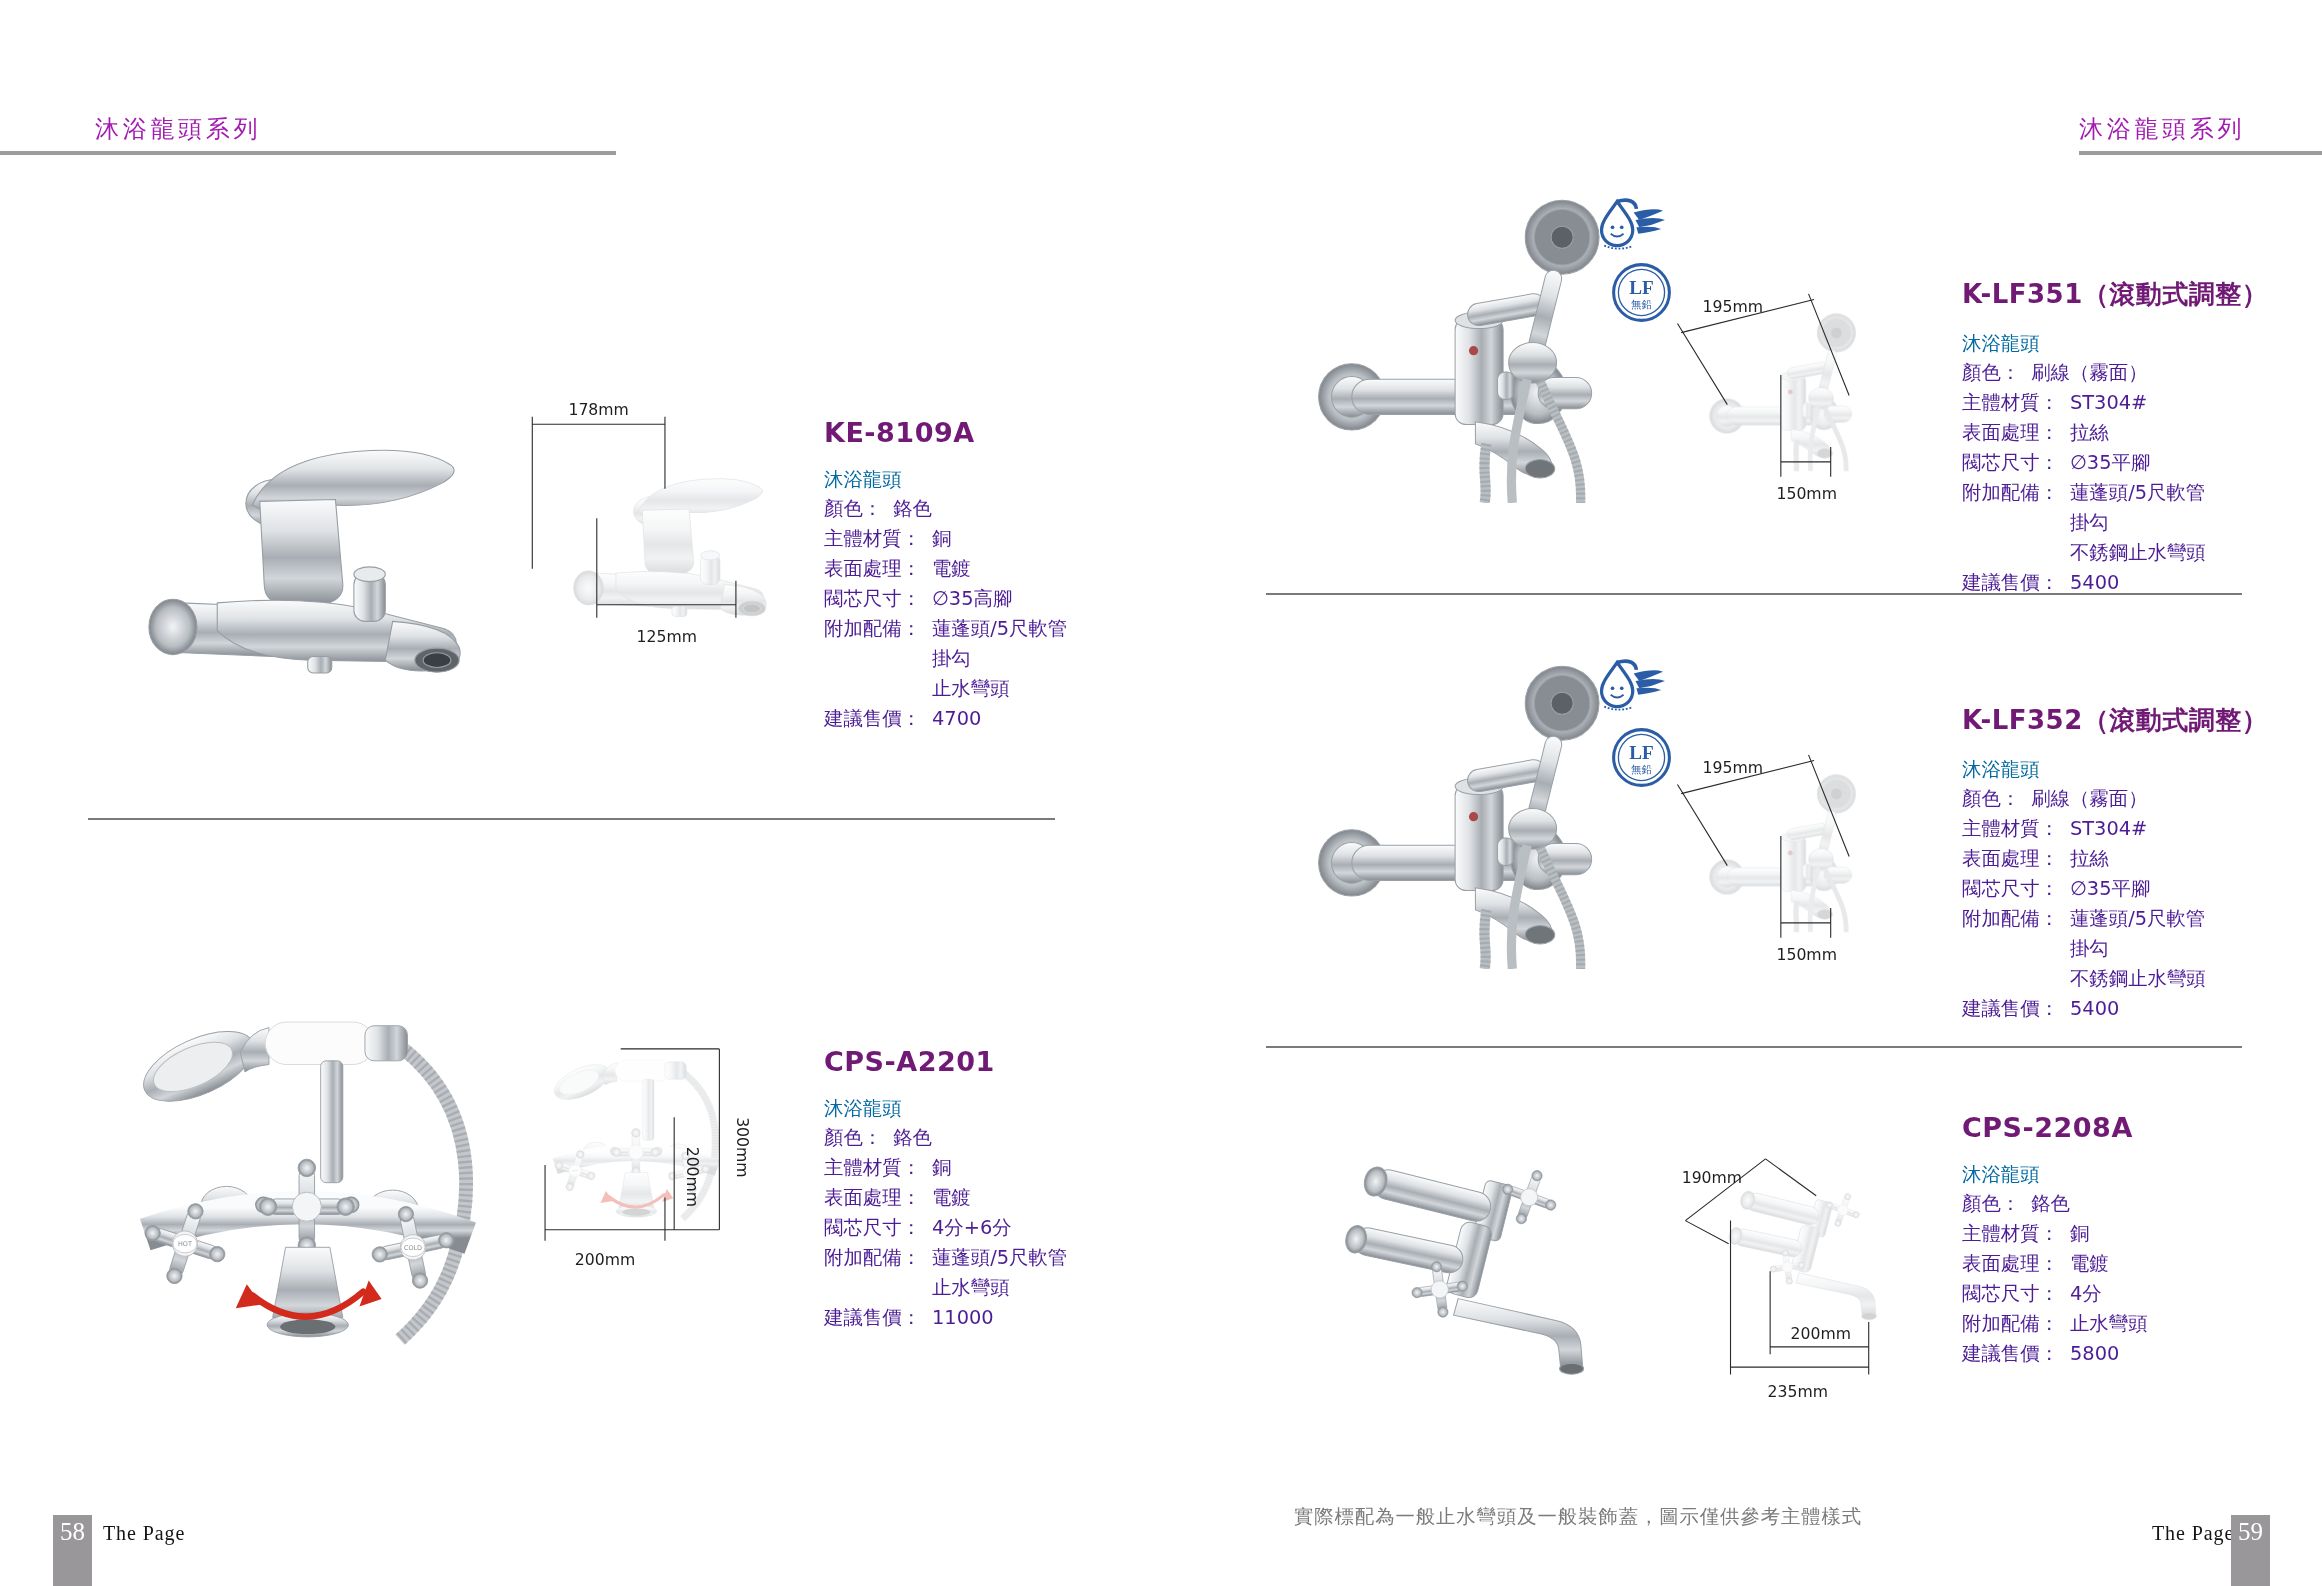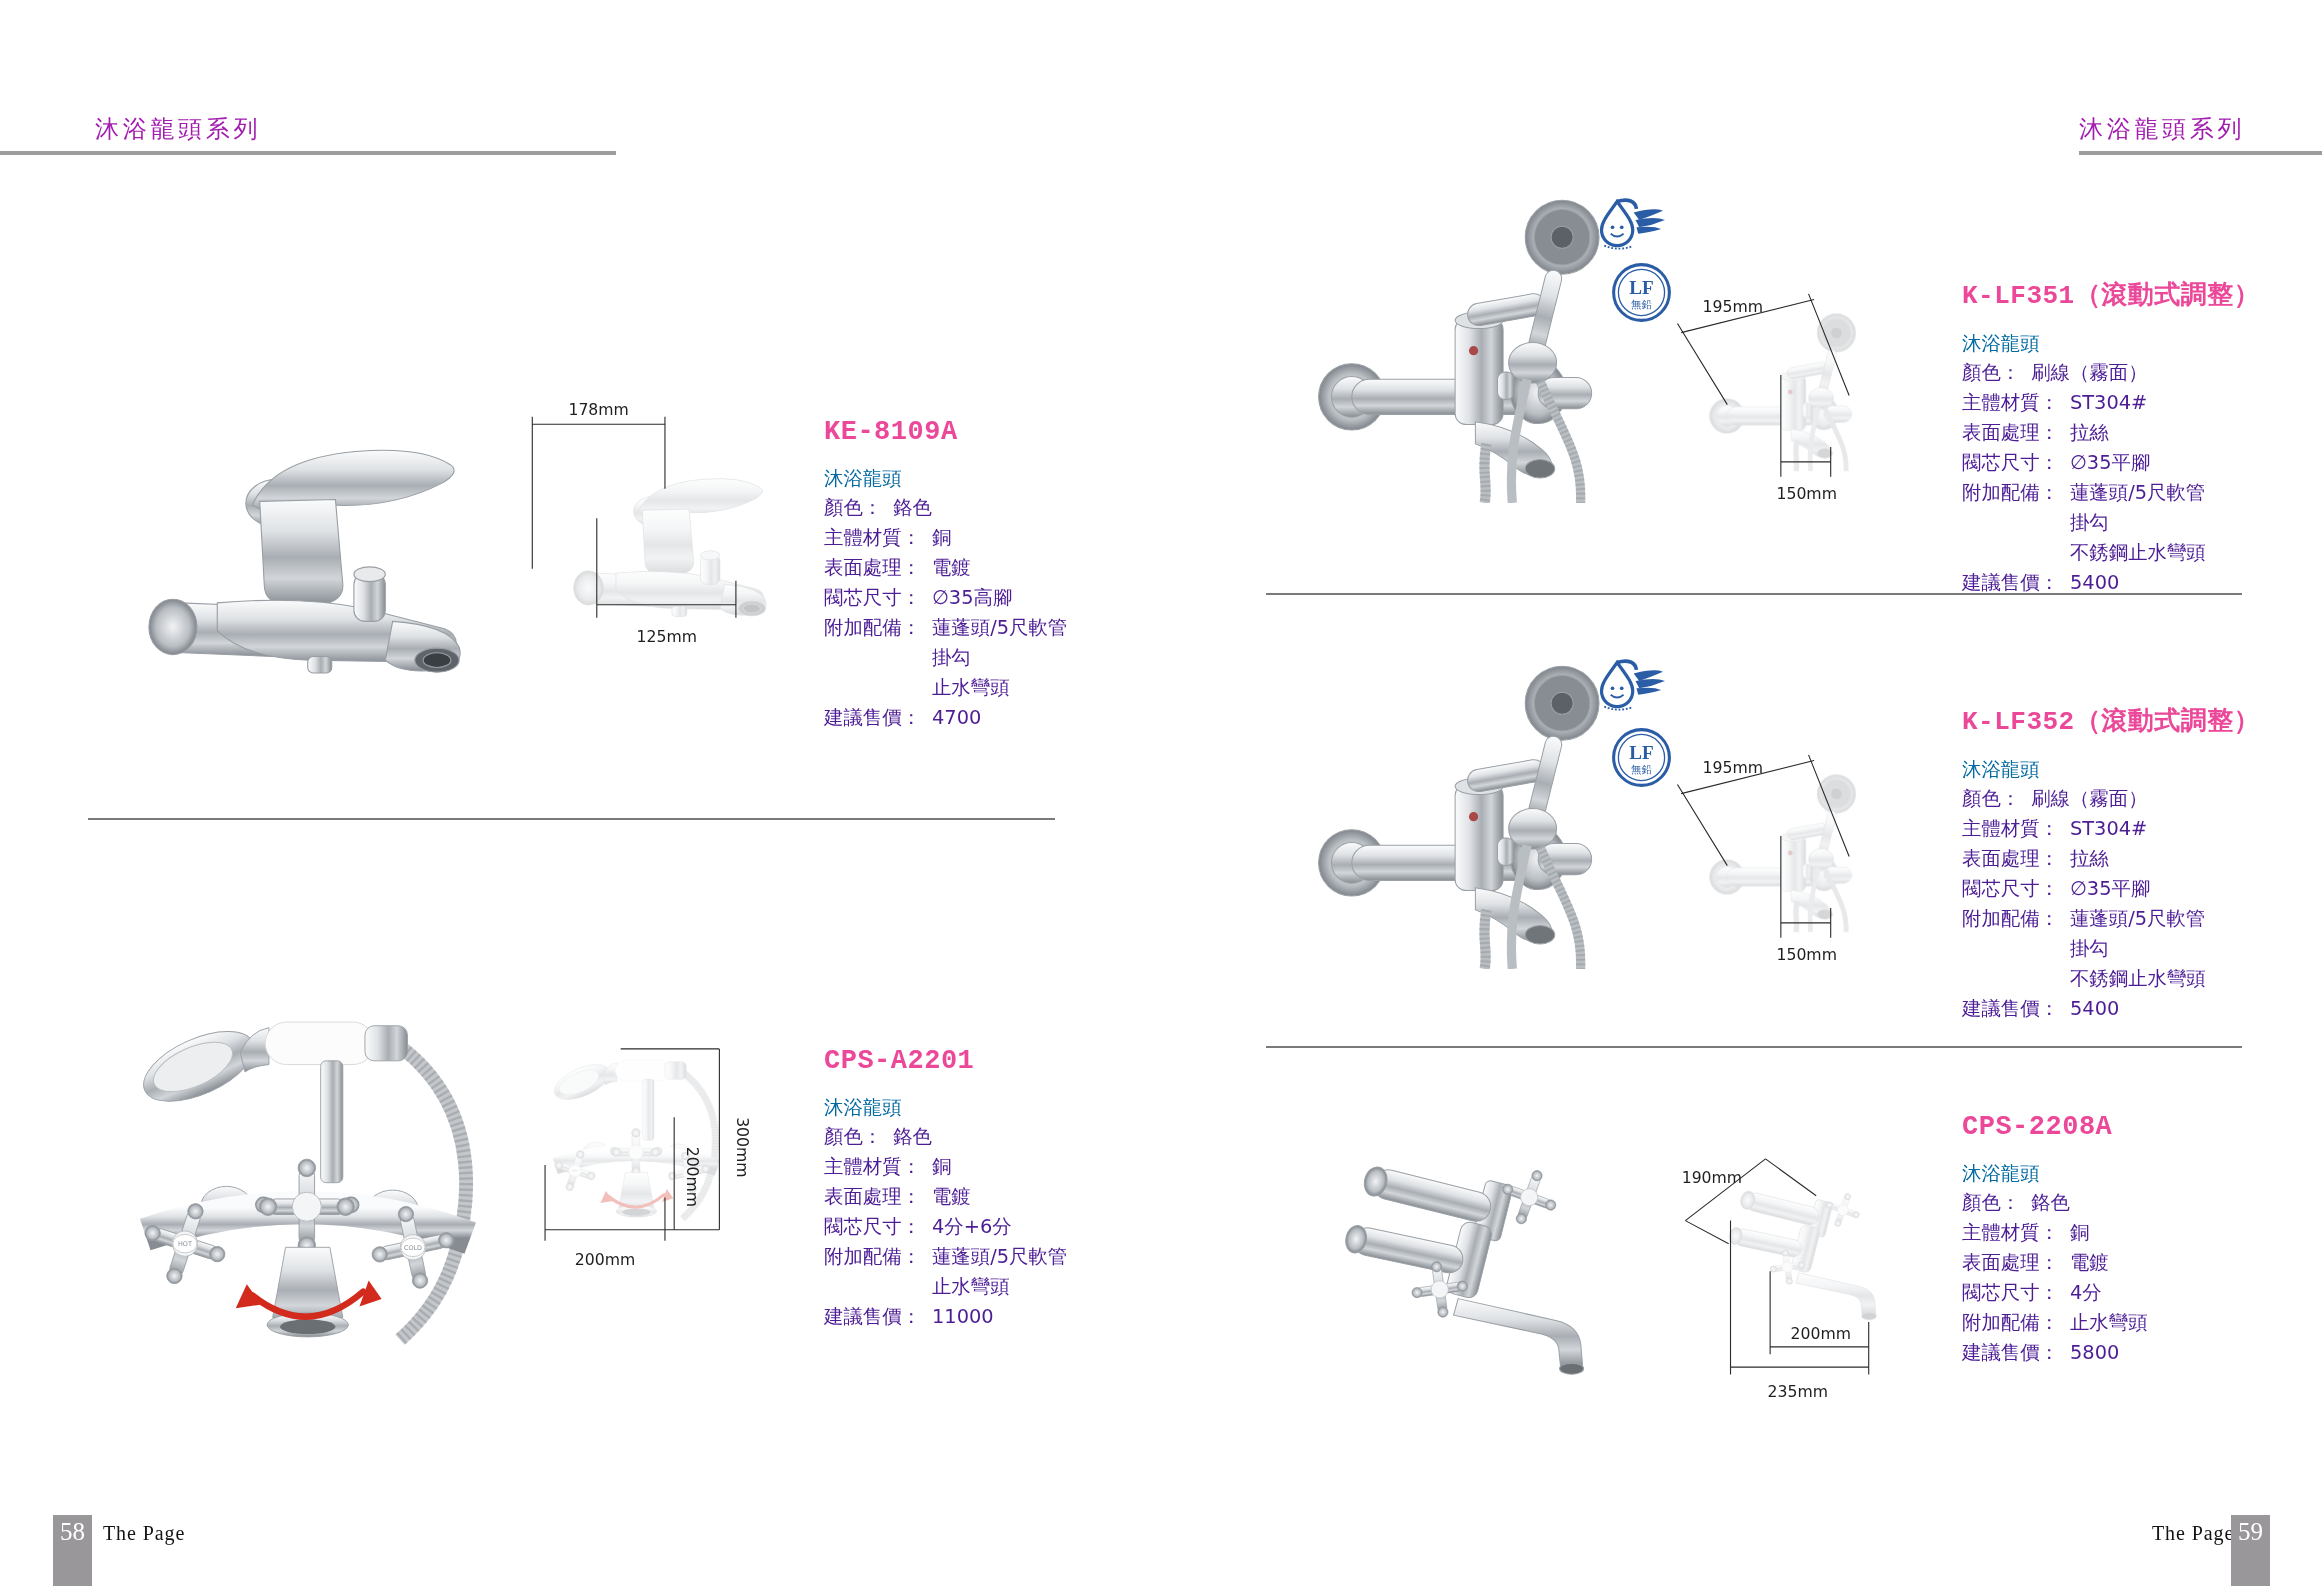--- a/index.html
+++ b/index.html
@@ -3,21 +3,21 @@
 <meta charset="utf-8">
 <style>
   html,body{margin:0;padding:0;background:#fff;}
   .page{position:relative;width:2322px;height:1587px;background:#ffffff;overflow:hidden;
         font-family:"DejaVu Sans",sans-serif;}
   .hdr{position:absolute;font-size:24px;color:#a21caf;letter-spacing:3.7px;}
   .rule{position:absolute;height:3.7px;background:#9d9d9d;}
   .divider{position:absolute;height:1.8px;background:#7a7a7a;}
   .photo,.drawing{position:absolute;}
   .specs{position:absolute;}
-  .model{margin:0 0 16.6px 0;font-size:27px;font-weight:bold;color:#ec4899;letter-spacing:0.5px;font-family:Liberation Mono, monospace;}
+  .model{margin:0 0 16.6px 0;font-size:27px;font-weight:bold;color:#701a75;letter-spacing:0.5px;}
   .type{font-size:19.4px;color:#0369a1;line-height:29.5px;}
   .srow{display:flex;font-size:19.4px;color:#4c1d95;line-height:30px;}
   .sl{white-space:nowrap;margin-right:11px;}
   .sv{white-space:pre-line;}
   .pagebox{position:absolute;width:39px;height:72px;background:#9a979b;color:#ffffff;
            font-family:"Liberation Serif","DejaVu Serif",serif;font-size:25px;text-align:center;
            padding-top:3px;box-sizing:border-box;}
   .thepage{position:absolute;font-family:Liberation Serif, serif;
            font-size:20px;color:#141414;letter-spacing:0.9px;}
   .disclaimer{position:absolute;font-size:19.4px;color:#7b7b7b;letter-spacing:0.9px;}
@@ -453,17 +453,18 @@
     <div class="srow">
         <span class="sl">附加配備：</span>
         <span class="sv">止水彎頭</span>
       </div>
     <div class="srow">
         <span class="sl">建議售價：</span>
         <span class="sv">5800</span>
       </div>
   </div>
 
+  <div class="disclaimer" style="left:1294px;top:1503px">實際標配為一般止水彎頭及一般裝飾蓋，圖示僅供參考主體樣式</div>
   <div class="thepage" style="left:2152px;top:1522px">The Page</div>
   <div class="pagebox" style="left:2231px;top:1515px">59</div>
 
 </div>
 
 
 </body></html>

